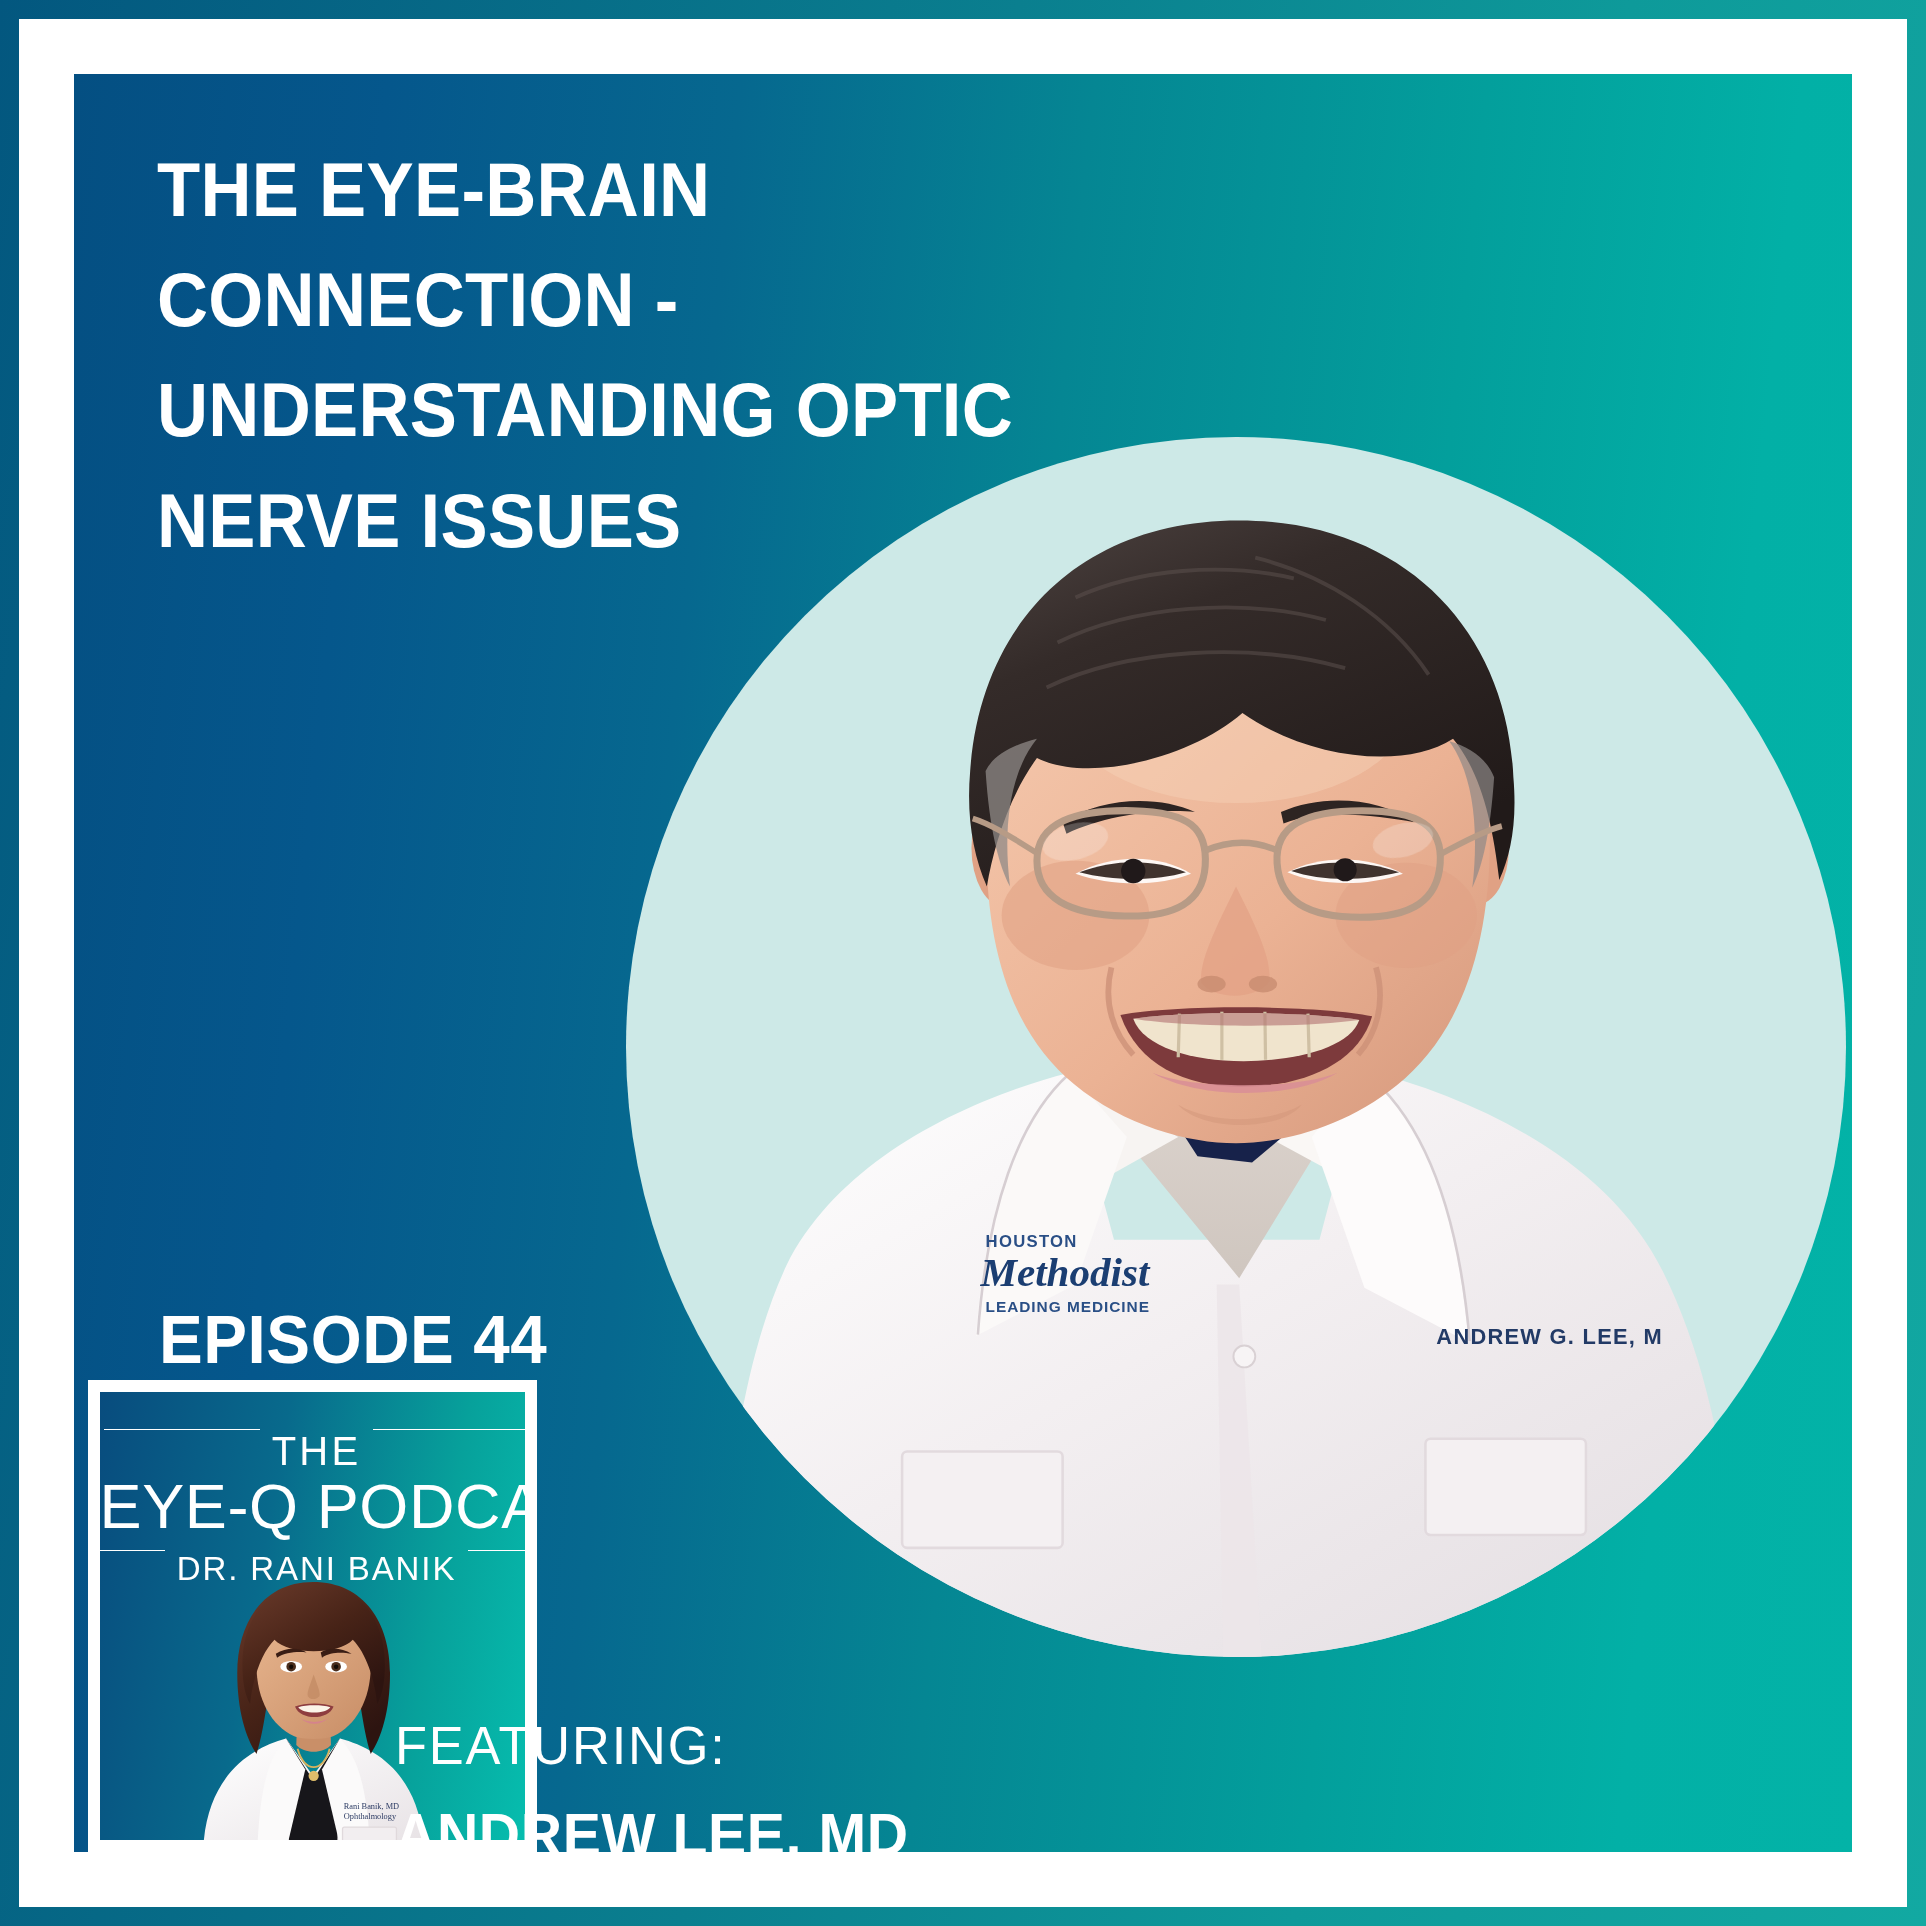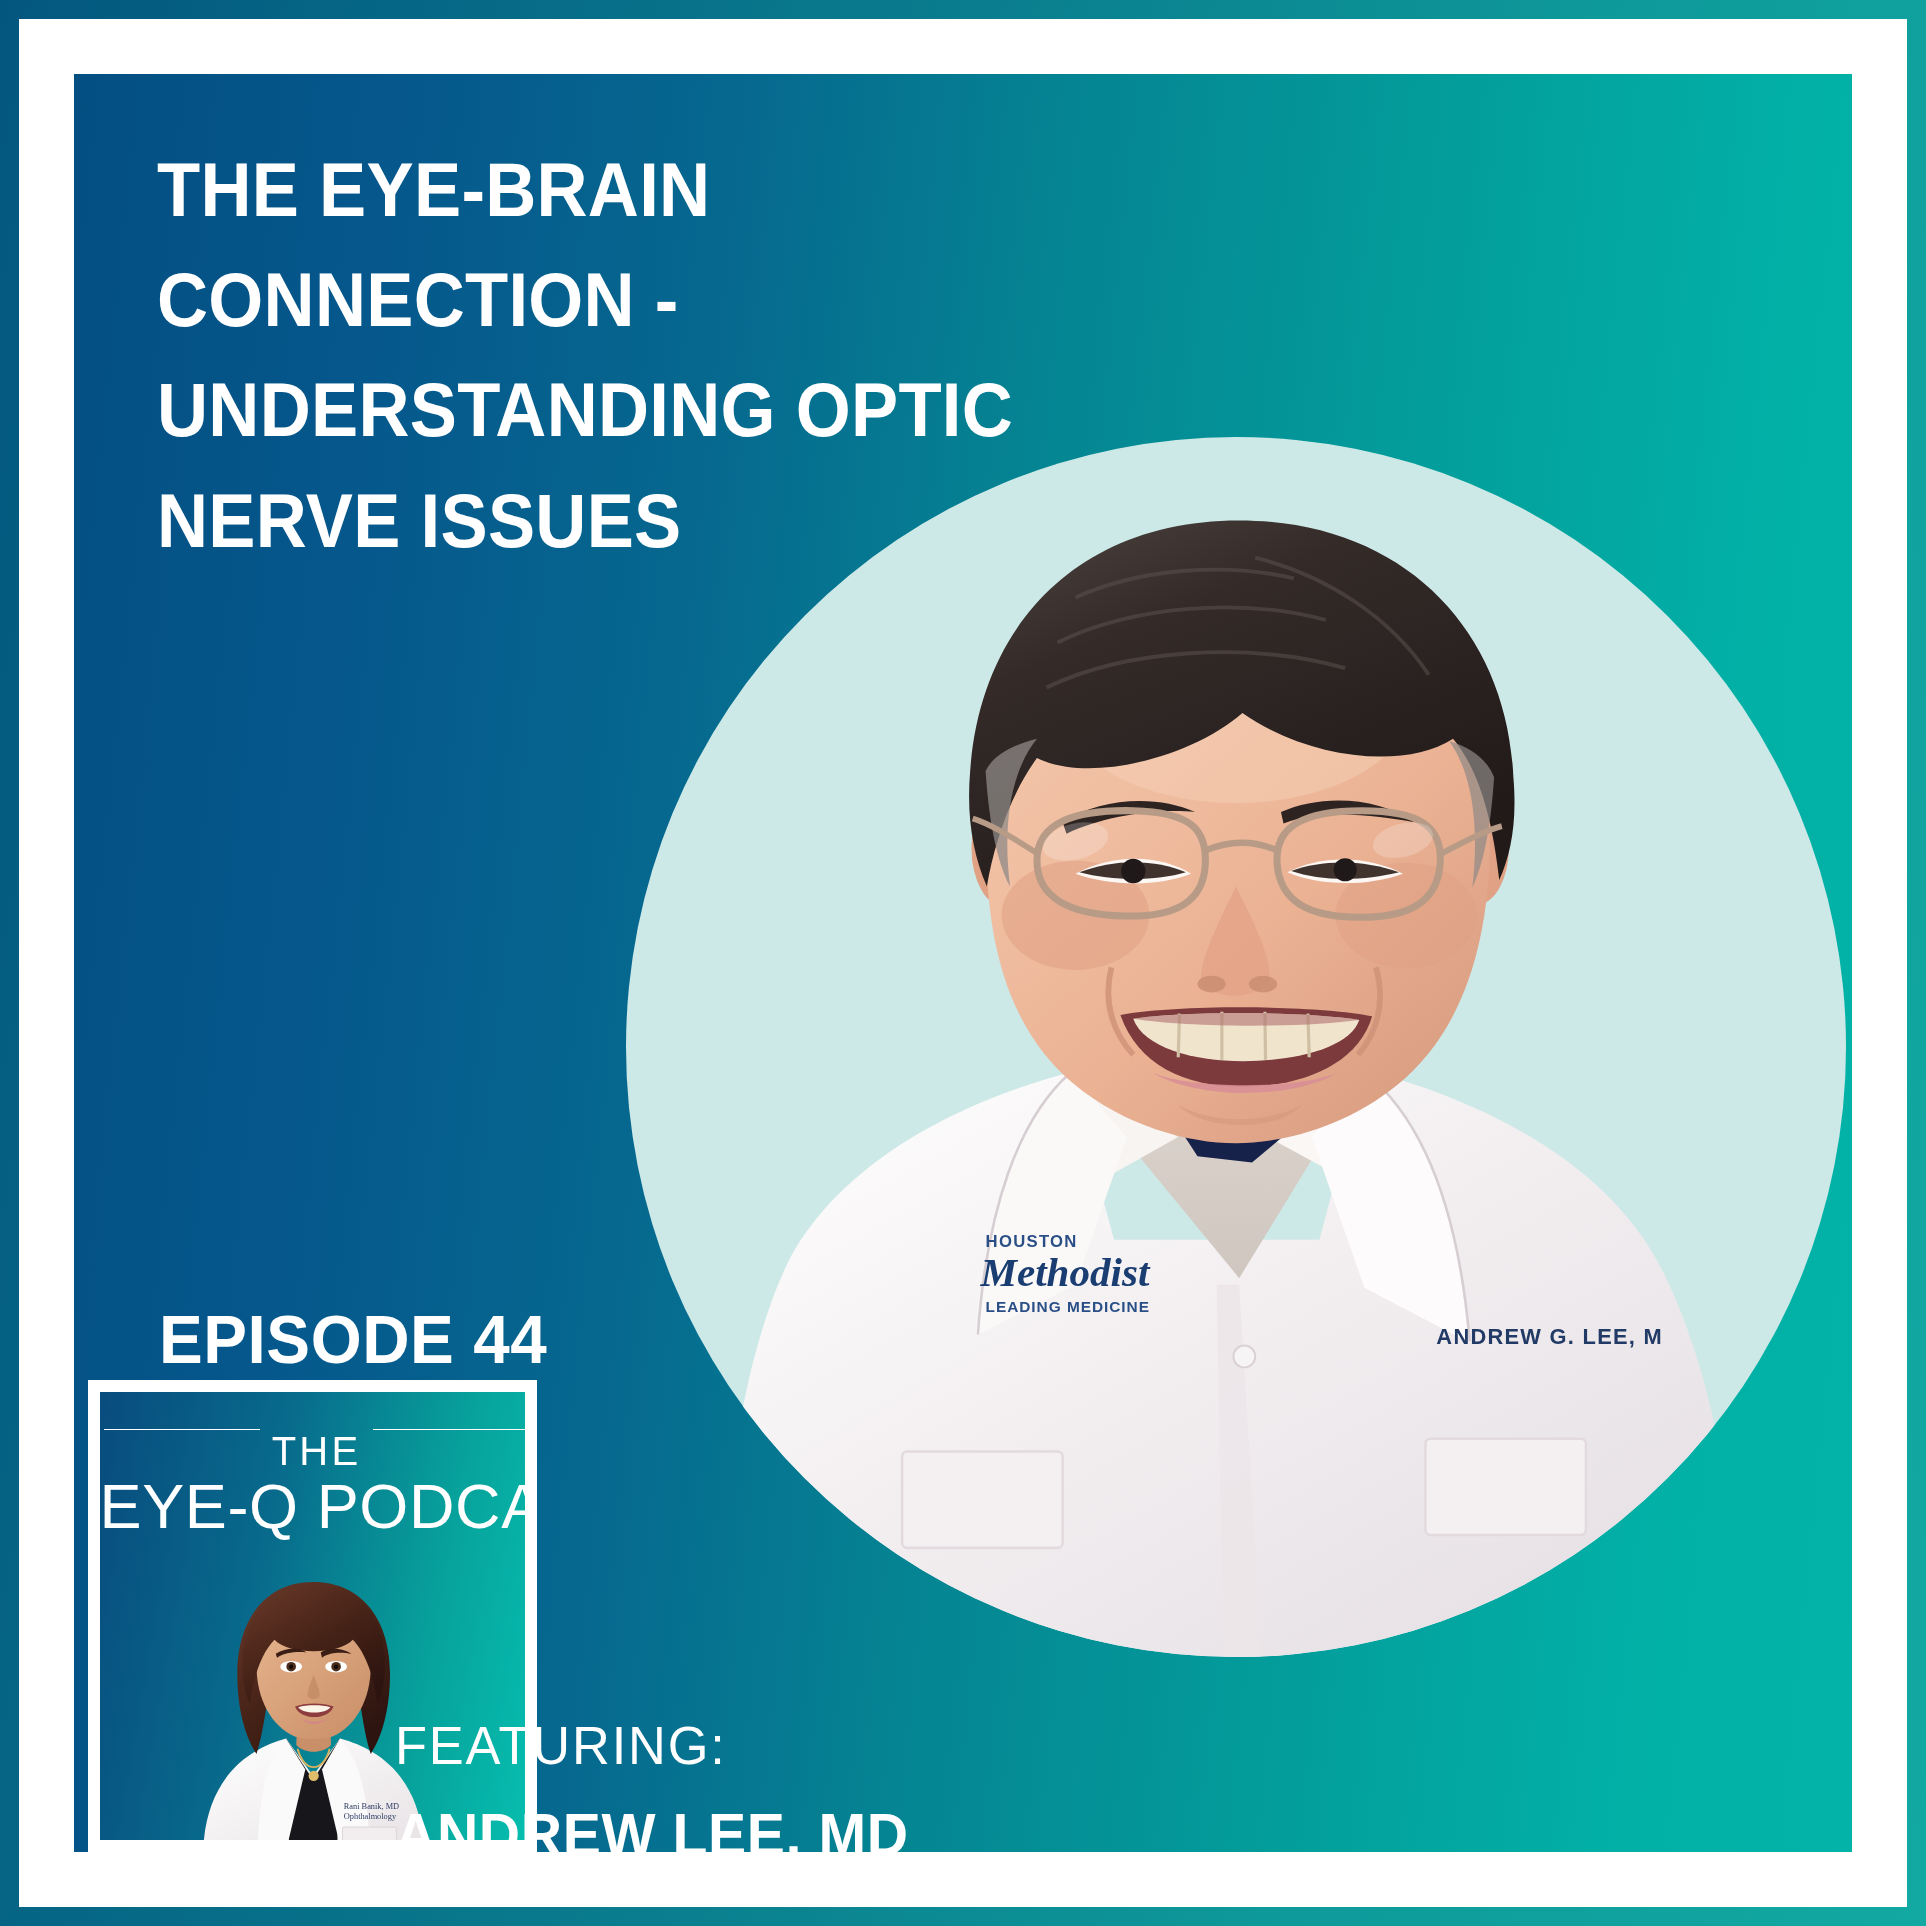--- a/index.html
+++ b/index.html
@@ -322,20 +322,25 @@
       <div id="logo-inner">
 
         <div class="logo-row" id="logo-the">
           <span class="rule"></span>
           <span class="word">THE</span>
           <span class="rule"></span>
         </div>
 
         <div id="logo-title">EYE-Q PODCAST</div>
 
+        <div class="logo-row" id="logo-host">
+          <span class="rule"></span>
+          <span class="word">DR. RANI BANIK</span>
+          <span class="rule"></span>
+        </div>
 
         <svg id="host-photo" viewBox="0 0 420 430">
           <defs>
             <linearGradient id="hcoat" x1="0" y1="0" x2="1" y2="1">
               <stop offset="0%" stop-color="#ffffff"></stop>
               <stop offset="100%" stop-color="#e8e3e6"></stop>
             </linearGradient>
             <linearGradient id="hhair" x1="0" y1="0" x2="0.7" y2="1">
               <stop offset="0%" stop-color="#6b3b2b"></stop>
               <stop offset="55%" stop-color="#472317"></stop>

